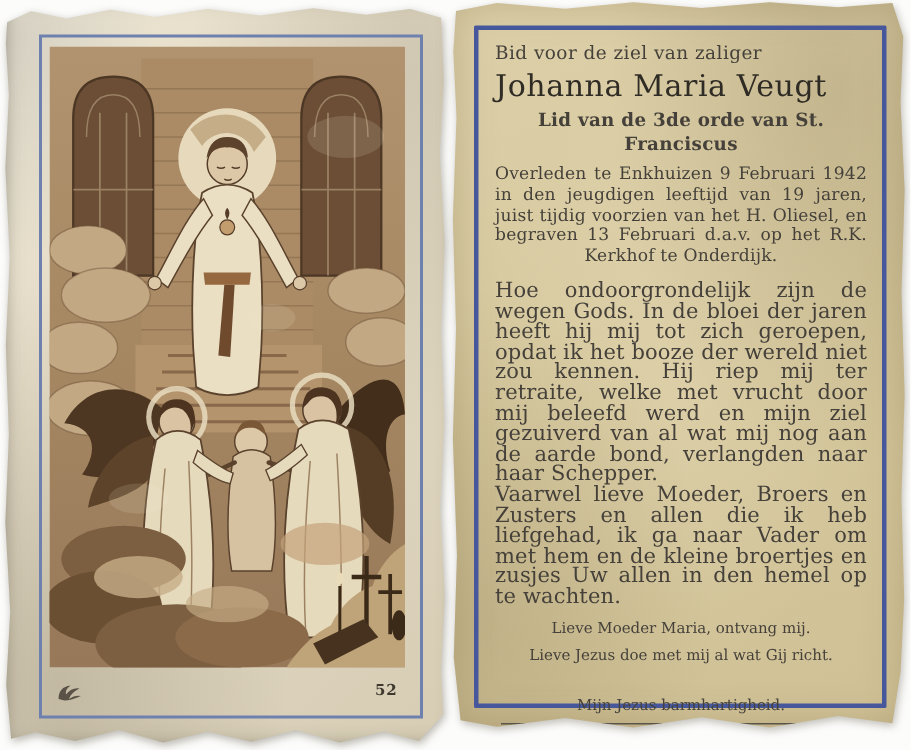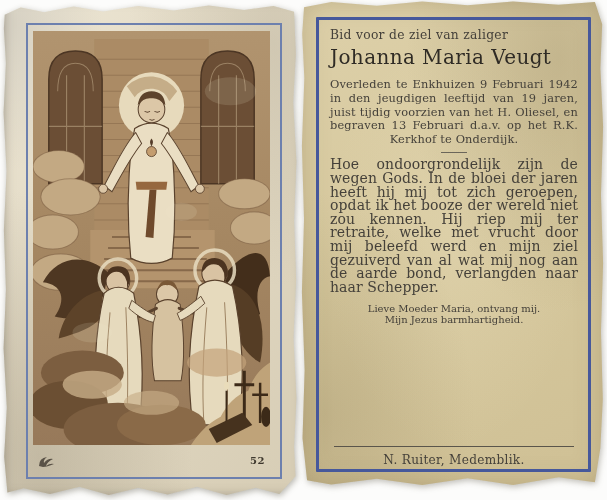--- a/index.html
+++ b/index.html
@@ -51,21 +51,21 @@
   }
   .intro{font-size:12.3px;letter-spacing:.3px;margin:3px 0 1px;}
   .name{font-size:20px;text-align:left;margin:2px 0 4px;letter-spacing:.4px;color:#2f2b25;white-space:nowrap;}
   .member{font-weight:700;font-size:12.2px;text-align:center;line-height:15.5px;letter-spacing:.2px;}
   .obit{margin-top:5px;font-size:11.4px;line-height:13.8px;text-align:justify;text-align-last:center;letter-spacing:.15px;}
   .dash{width:26px;height:1.5px;background:#6b665a;margin:5px auto;}
   .para{font-size:14px;line-height:13.6px;text-align:justify;letter-spacing:.1px;}
   .prayer{text-align:center;font-size:10px;}
   .pr1{margin-top:9px;}
   .pr2{margin-top:7px;}
-  .pr3{margin-top:0;}
+  .pr3{margin-top:22px;}
   .footer{margin-top:auto;}
   .rule{height:1px;background:#5a554b;margin:6px 4px 6px;}
   .printer{text-align:center;font-size:12.1px;letter-spacing:.3px;}
 </style>
 </head>
 <body>
 
 <div class="scene">
 
   <div class="card-wrap left">
@@ -189,24 +189,27 @@
     </div>
   </div>
 
   <div class="card-wrap right">
     <div class="card card-right">
       <div class="frame-right"></div>
 
       <div class="text-col">
         <div class="intro">Bid voor de ziel van zaliger</div>
         <div class="name">Johanna Maria Veugt</div>
+        <div class="member">Lid van de 3de orde van St. Franciscus</div>
         <div class="obit">Overleden te Enkhuizen 9 Februari 1942 in den jeugdigen leeftijd van 19 jaren, juist tijdig voorzien van het H. Oliesel, en begraven 13 Februari d.a.v. op het R.K. Kerkhof te Onderdijk.</div>
         <div class="dash"></div>
         <div class="para">Hoe ondoorgrondelijk zijn de wegen Gods. In de bloei der jaren heeft hij mij tot zich geroepen, opdat ik het booze der wereld niet zou kennen. Hij riep mij ter retraite, welke met vrucht door mij beleefd werd en mijn ziel gezuiverd van al wat mij nog aan de aarde bond, verlangden naar haar Schepper.</div>
+        <div class="para">Vaarwel lieve Moeder, Broers en Zusters en allen die ik heb liefgehad, ik ga naar Vader om met hem en de kleine broertjes en zusjes Uw allen in den hemel op te wachten.</div>
         <div class="prayer pr1">Lieve Moeder Maria, ontvang mij.</div>
+        <div class="prayer pr2">Lieve Jezus doe met mij al wat Gij richt.</div>
         <div class="prayer pr3">Mijn Jezus barmhartigheid.</div>
         <div class="footer">
           <div class="rule"></div>
           <div class="printer">N. Ruiter, Medemblik.</div>
         </div>
       </div>
     </div>
   </div>
 
 </div>

